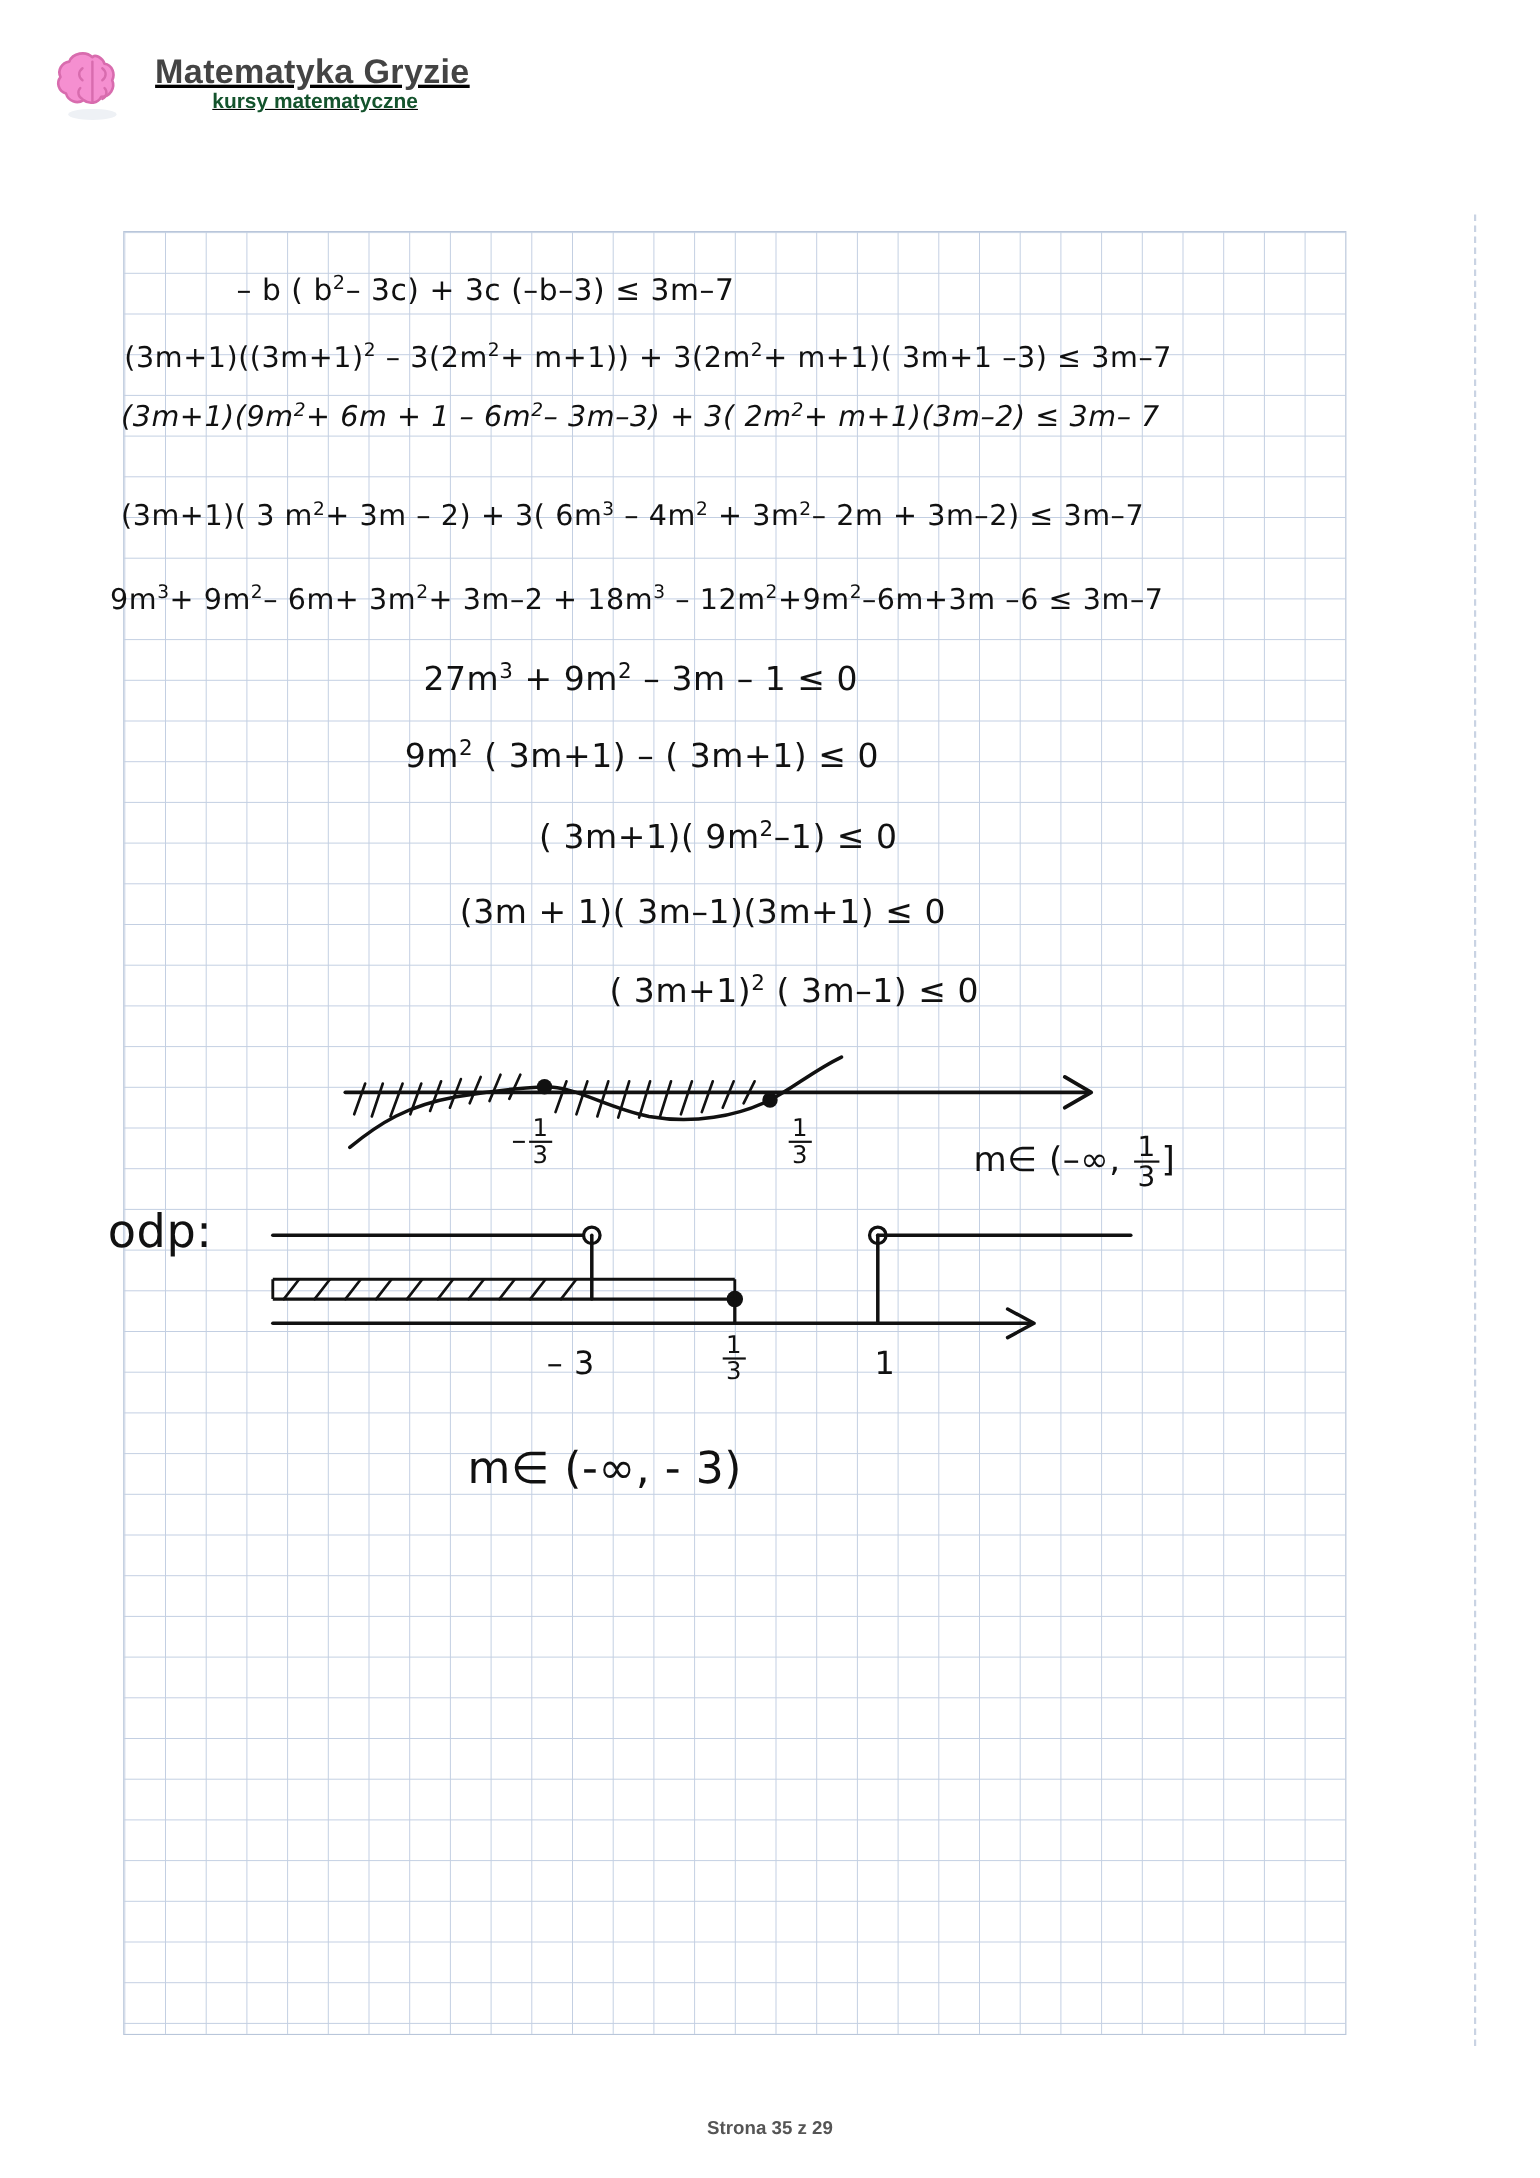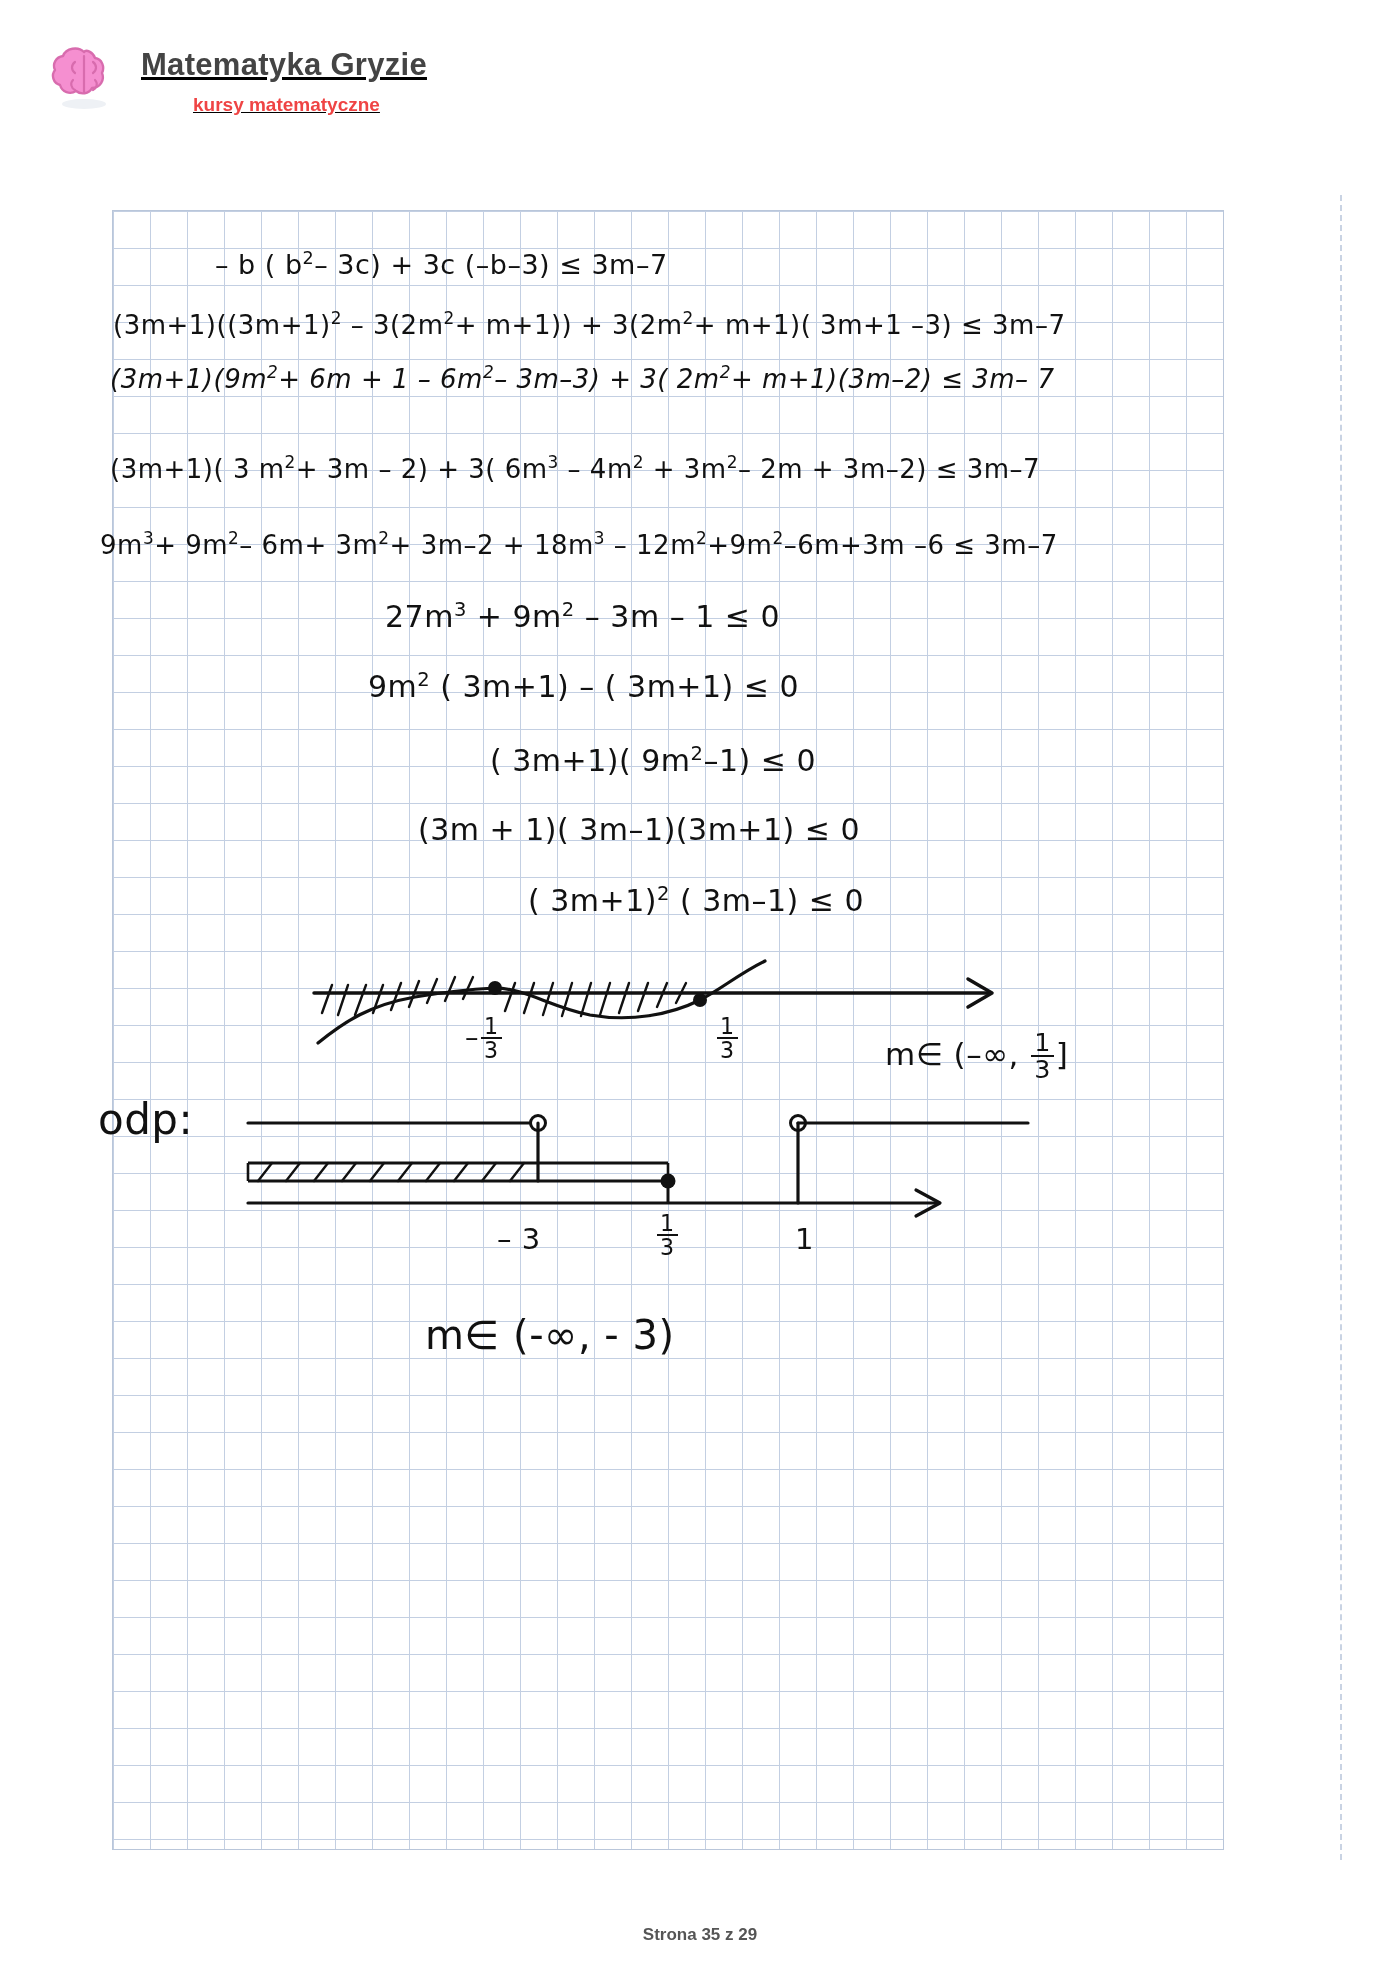--- a/index.html
+++ b/index.html
@@ -38,22 +38,21 @@
   .brand-title {
     font-size: 31px;
     font-weight: bold;
     color: #444444;
     letter-spacing: 0.3px;
     line-height: 1.1;
   }
   .brand-sub {
     font-size: 19px;
     font-weight: bold;
-    color: #ef4444;
-    margin-top: 12px;
+    color: #14532d;
     margin-left: 52px;
   }
 
   
   .sheet {
     position: absolute;
     left: 112px;
     top: 210px;
     width: 1110px;
     height: 1638px;
@@ -167,21 +166,21 @@
   </div>
 
   <div class="hw l3" style="left:490px; top:742px;">
     ( 3m+1)( 9m<span class="sup">2</span>–1) ≤ 0
   </div>
 
   <div class="hw l3" style="left:418px; top:812px;">
     (3m + 1)( 3m–1)(3m+1) ≤ 0
   </div>
 
-  <div class="hw l3" style="left:528px; top:882px;">
+  <div class="hw l3" style="left:554px; top:882px;">
     ( 3m+1)<span class="sup">2</span> ( 3m–1) ≤ 0
   </div>
 
   <svg style="position:absolute; left:300px; top:955px;" width="720" height="125">
 
     <path d="M14 38 L690 38" stroke="#111" stroke-width="3.5" fill="none" stroke-linecap="round"></path>
     <path d="M668 24 L692 38 L668 52" stroke="#111" stroke-width="3.5" fill="none" stroke-linecap="round" stroke-linejoin="round"></path>
 
     <path d="M18 88 C45 66, 70 50, 115 42 C150 36, 175 34, 195 33 C225 33, 250 52, 290 60 C330 67, 370 60, 400 45 C420 35, 440 18, 465 6" stroke="#111" stroke-width="3.2" fill="none" stroke-linecap="round"></path>
 

